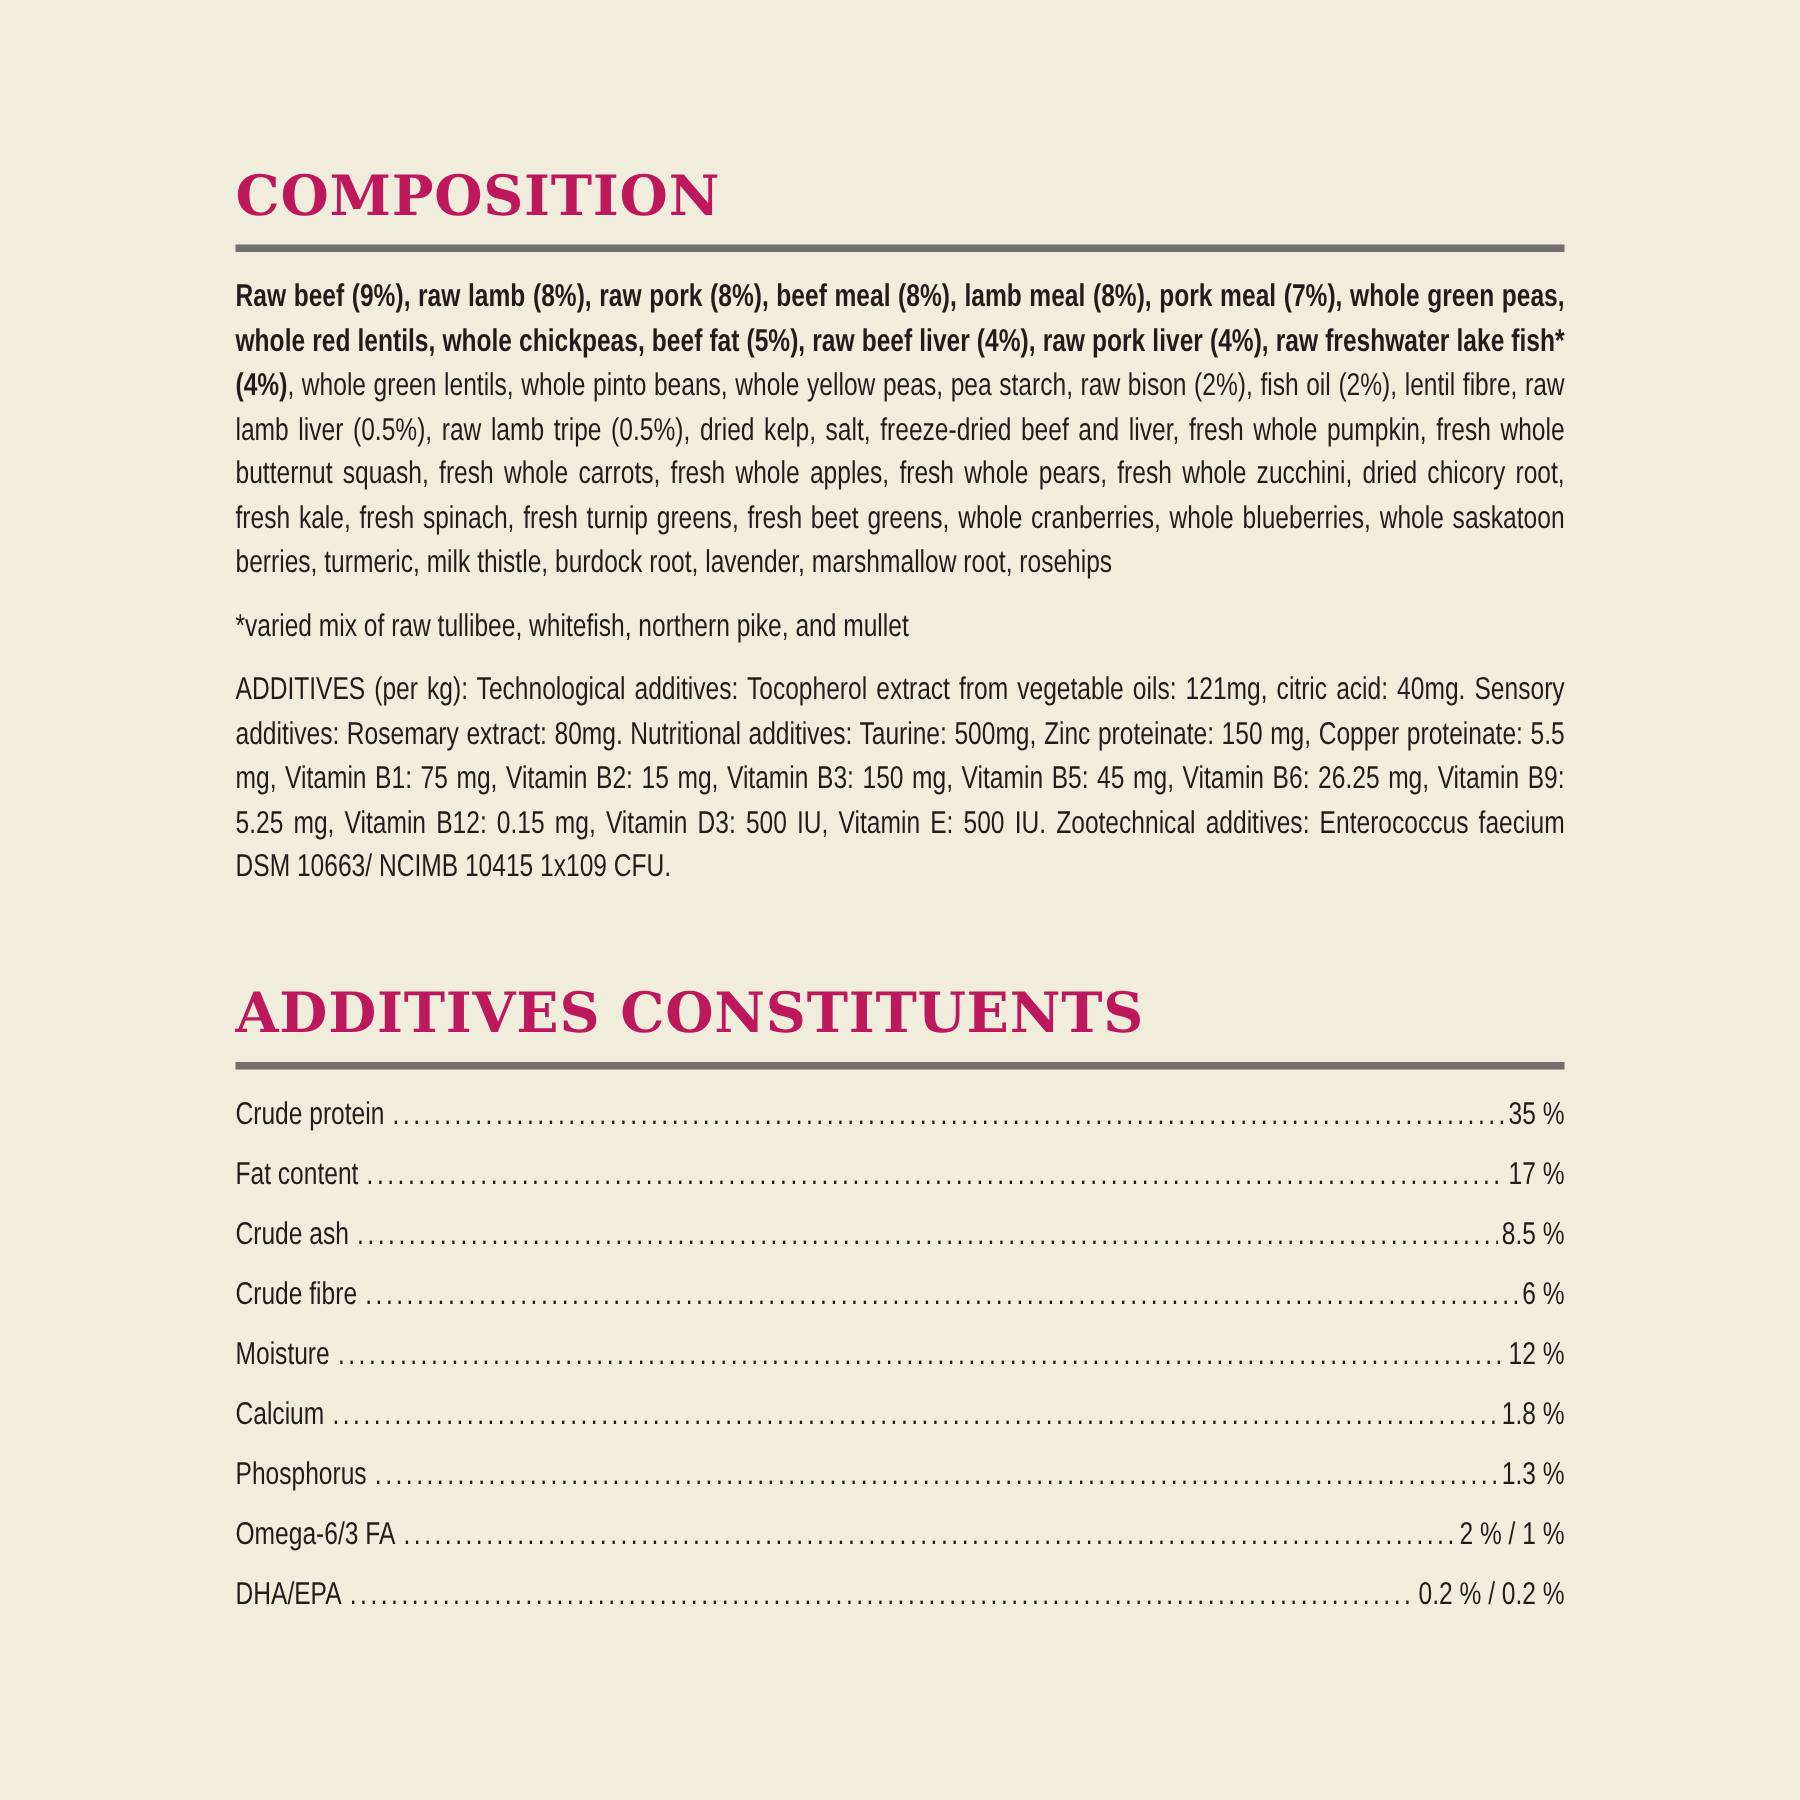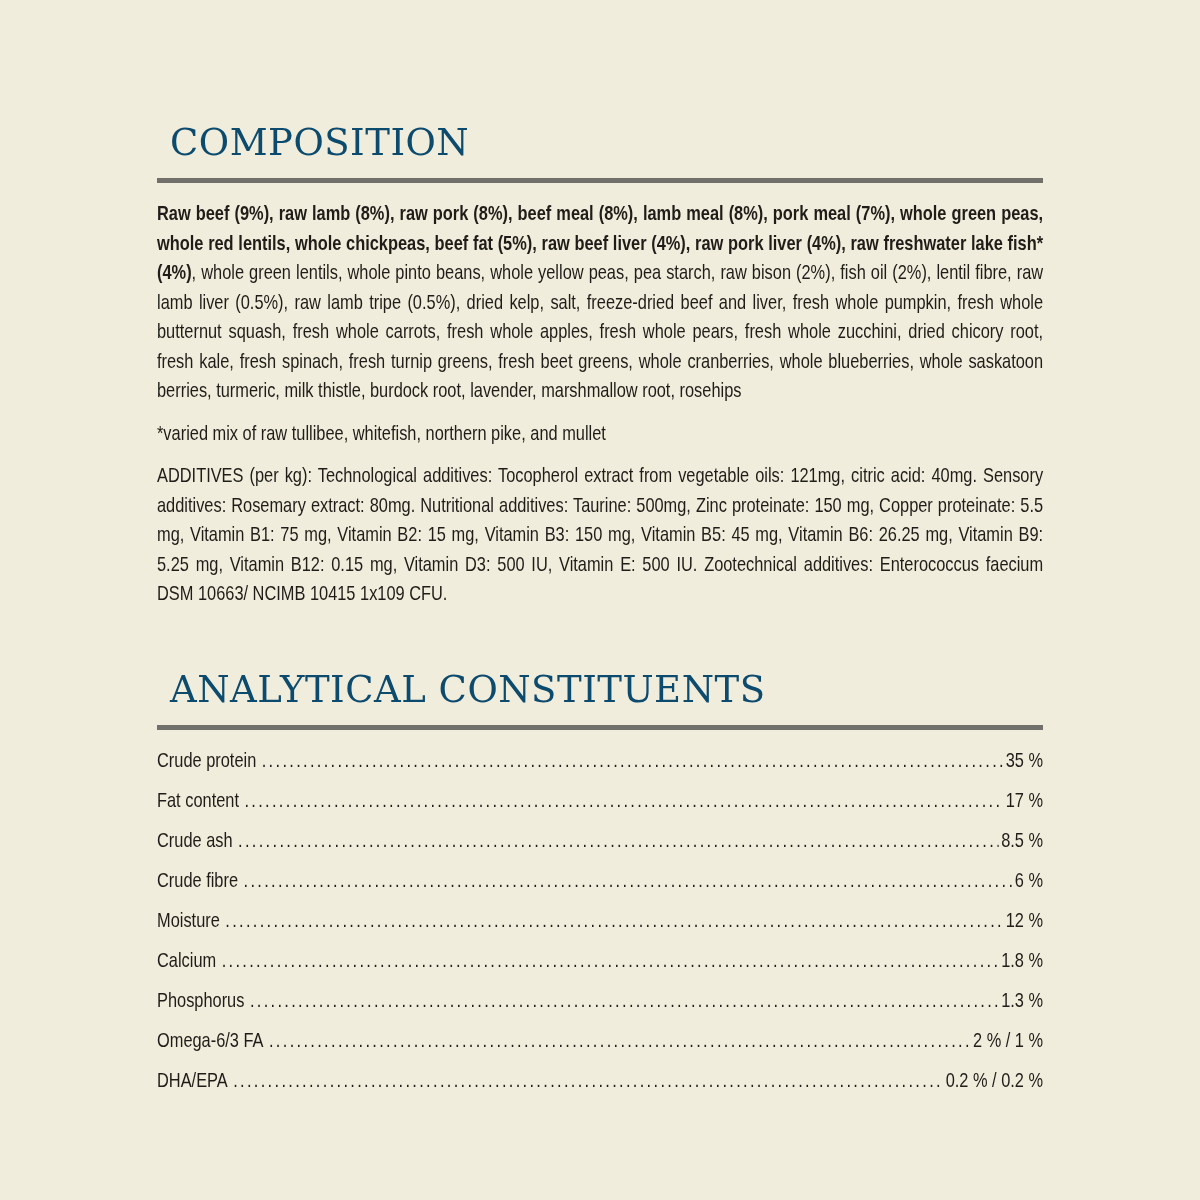--- a/index.html
+++ b/index.html
@@ -16,26 +16,26 @@
     color: #201D19;
   }
   .content {
     position: absolute;
     left: 157px;
     top: 108px;
     width: 886px;
   }
   .heading {
     font-family: "DejaVu Serif", serif;
-    font-weight: normal;
+    font-weight: bold;
     font-size: 37px;
     line-height: 44px;
     letter-spacing: 0.5px;
-    color: #0c4a6e;
-    margin: 13px;
+    color: #be185d;
+    margin: 0;
   }
   .rule {
     height: 5px;
     background: #71706B;
     margin: 11px 0 15px 0;
   }
   
   .condensed {
     width: 1136px;
     transform: scaleX(0.78);
@@ -94,21 +94,21 @@
     <div class="condensed">
       <p class="para"><span class="bold">Raw beef (9%), raw lamb (8%), raw pork (8%), beef meal (8%), lamb meal (8%), pork meal (7%), whole green peas, whole red lentils, whole chickpeas, beef fat (5%), raw beef liver (4%), raw pork liver (4%), raw freshwater lake fish* (4%)</span><span>, whole green lentils, whole pinto beans, whole yellow peas, pea starch, raw bison (2%), fish oil (2%), lentil fibre, raw lamb liver (0.5%), raw lamb tripe (0.5%), dried kelp, salt, freeze-dried beef and liver, fresh whole pumpkin, fresh whole butternut squash, fresh whole carrots, fresh whole apples, fresh whole pears, fresh whole zucchini, dried chicory root, fresh kale, fresh spinach, fresh turnip greens, fresh beet greens, whole cranberries, whole blueberries, whole saskatoon berries, turmeric, milk thistle, burdock root, lavender, marshmallow root, rosehips</span></p>
 
       <p class="footnote">*varied mix of raw tullibee, whitefish, northern pike, and mullet</p>
 
       <p class="para last">ADDITIVES (per kg): Technological additives: Tocopherol extract from vegetable oils: 121mg, citric acid: 40mg. Sensory additives: Rosemary extract: 80mg. Nutritional additives: Taurine: 500mg, Zinc proteinate: 150 mg, Copper proteinate: 5.5 mg, Vitamin B1: 75 mg, Vitamin B2: 15 mg, Vitamin B3: 150 mg, Vitamin B5: 45 mg, Vitamin B6: 26.25 mg, Vitamin B9: 5.25 mg, Vitamin B12: 0.15 mg, Vitamin D3: 500 IU, Vitamin E: 500 IU. Zootechnical additives: Enterococcus faecium DSM 10663/ NCIMB 10415 1x109 CFU.</p>
     </div>
   </section>
 
   <section class="section-analytical">
-    <h1 class="heading">ANALYTICAL CONSTITUENTS</h1>
+    <h1 class="heading">ADDITIVES CONSTITUENTS</h1>
     <div class="rule"></div>
 
     <div class="condensed table">
         <div class="row">
           <span class="row-label">Crude protein</span>
           <span class="row-leader">................................................................................................................................................................................................................................................</span>
           <span class="row-value">35 %</span>
         </div>
         <div class="row">
           <span class="row-label">Fat content</span>

